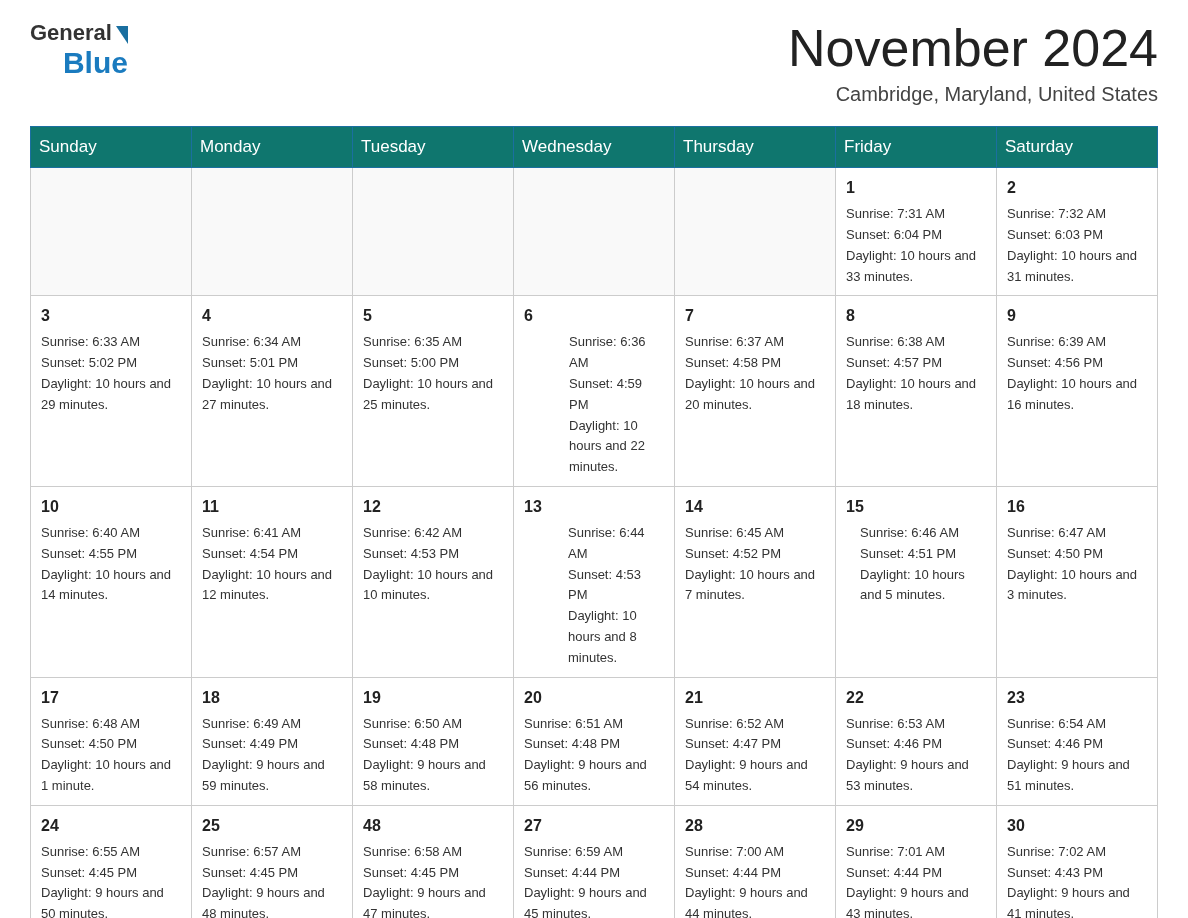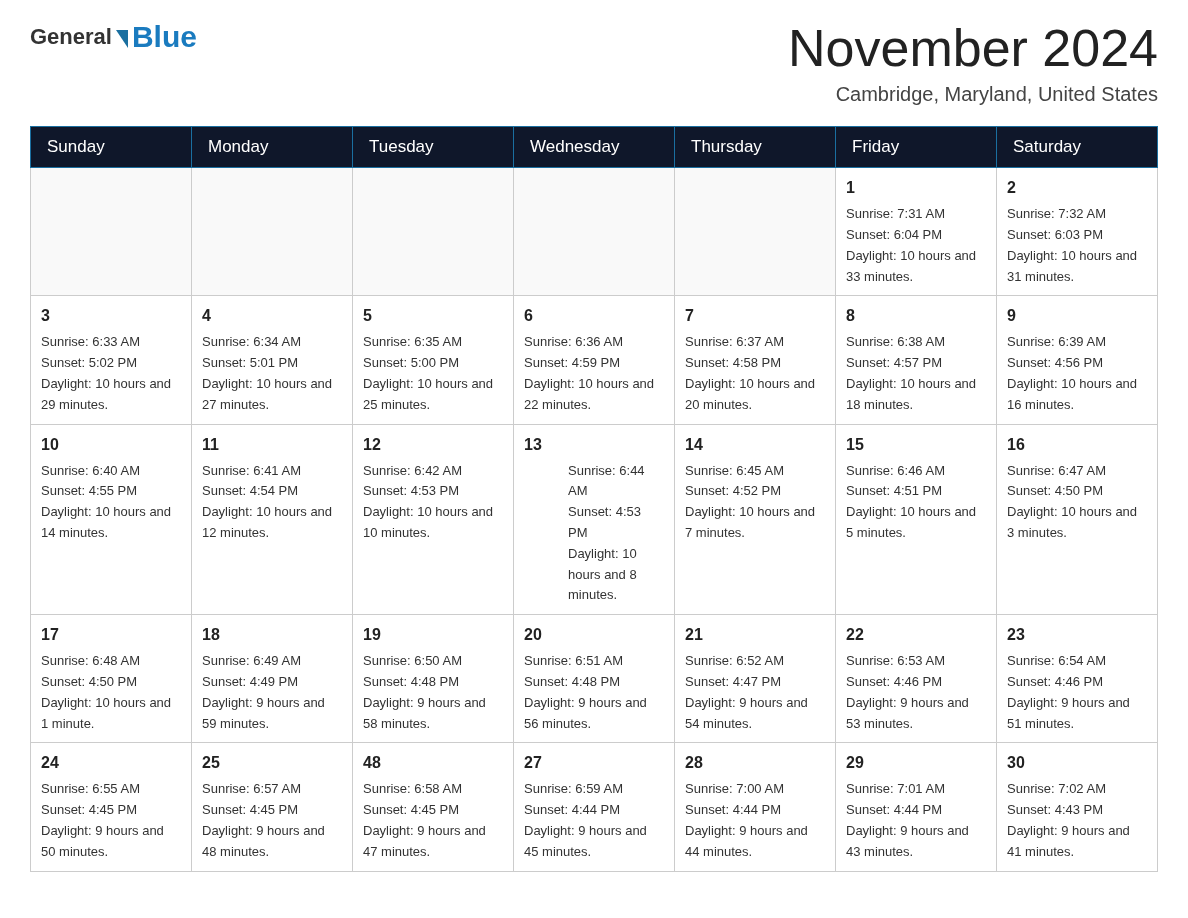--- a/index.html
+++ b/index.html
@@ -11,22 +11,22 @@
       min-height: 918px;
     }
     .header-section {
       display: flex;
       justify-content: space-between;
       align-items: flex-start;
       margin-bottom: 20px;
     }
     .logo {
       display: flex;
-      flex-direction: row;
-      align-items: center;
+      flex-direction: column;
+      align-items: flex-end;
     }
     .logo-top {
       display: flex;
       align-items: center;
     }
     .logo-general {
       font-size: 22px;
       font-weight: bold;
       color: #333;
     }
@@ -58,23 +58,23 @@
       font-size: 20px;
       color: #444;
       margin-top: 6px;
     }
     .calendar-table {
       width: 100%;
       border-collapse: collapse;
       border: 1px solid #aaa;
     }
     .calendar-table th {
-      background-color: #0f172a;
+      background-color: #0f766e;
       color: #fff;
-      padding: 10px 16px;
+      padding: 10px 8px;
       font-size: 17px;
       font-weight: normal;
       text-align: left;
       border: 1px solid #1a6fa0;
     }
     .calendar-table td {
       vertical-align: top;
       padding: 8px 10px;
       border: 1px solid #ccc;
       width: calc(100% / 7);
@@ -162,21 +162,21 @@
 Daylight: 10 hours and 27 minutes.</div>
         </td>
         <td>
           <span class="day-number">5</span>
           <div class="day-info" style="white-space: pre-line;">Sunrise: 6:35 AM
 Sunset: 5:00 PM
 Daylight: 10 hours and 25 minutes.</div>
         </td>
         <td>
           <span class="day-number">6</span>
-          <div class="day-info" style="white-space: pre-line;">Sunrise: 6:36 AM
+          <div class="day-info" style="white-space: pre-line; margin-left: 45px;">Sunrise: 6:36 AM
 Sunset: 4:59 PM
 Daylight: 10 hours and 22 minutes.</div>
         </td>
         <td>
           <span class="day-number">7</span>
           <div class="day-info" style="white-space: pre-line;">Sunrise: 6:37 AM
 Sunset: 4:58 PM
 Daylight: 10 hours and 20 minutes.</div>
         </td>
         <td>
@@ -218,21 +218,21 @@
 Daylight: 10 hours and 8 minutes.</div>
         </td>
         <td>
           <span class="day-number">14</span>
           <div class="day-info" style="white-space: pre-line;">Sunrise: 6:45 AM
 Sunset: 4:52 PM
 Daylight: 10 hours and 7 minutes.</div>
         </td>
         <td>
           <span class="day-number">15</span>
-          <div class="day-info" style="white-space: pre-line;">Sunrise: 6:46 AM
+          <div class="day-info" style="white-space: pre-line; margin-left: 14px;">Sunrise: 6:46 AM
 Sunset: 4:51 PM
 Daylight: 10 hours and 5 minutes.</div>
         </td>
         <td>
           <span class="day-number">16</span>
           <div class="day-info" style="white-space: pre-line;">Sunrise: 6:47 AM
 Sunset: 4:50 PM
 Daylight: 10 hours and 3 minutes.</div>
         </td>
       </tr>

